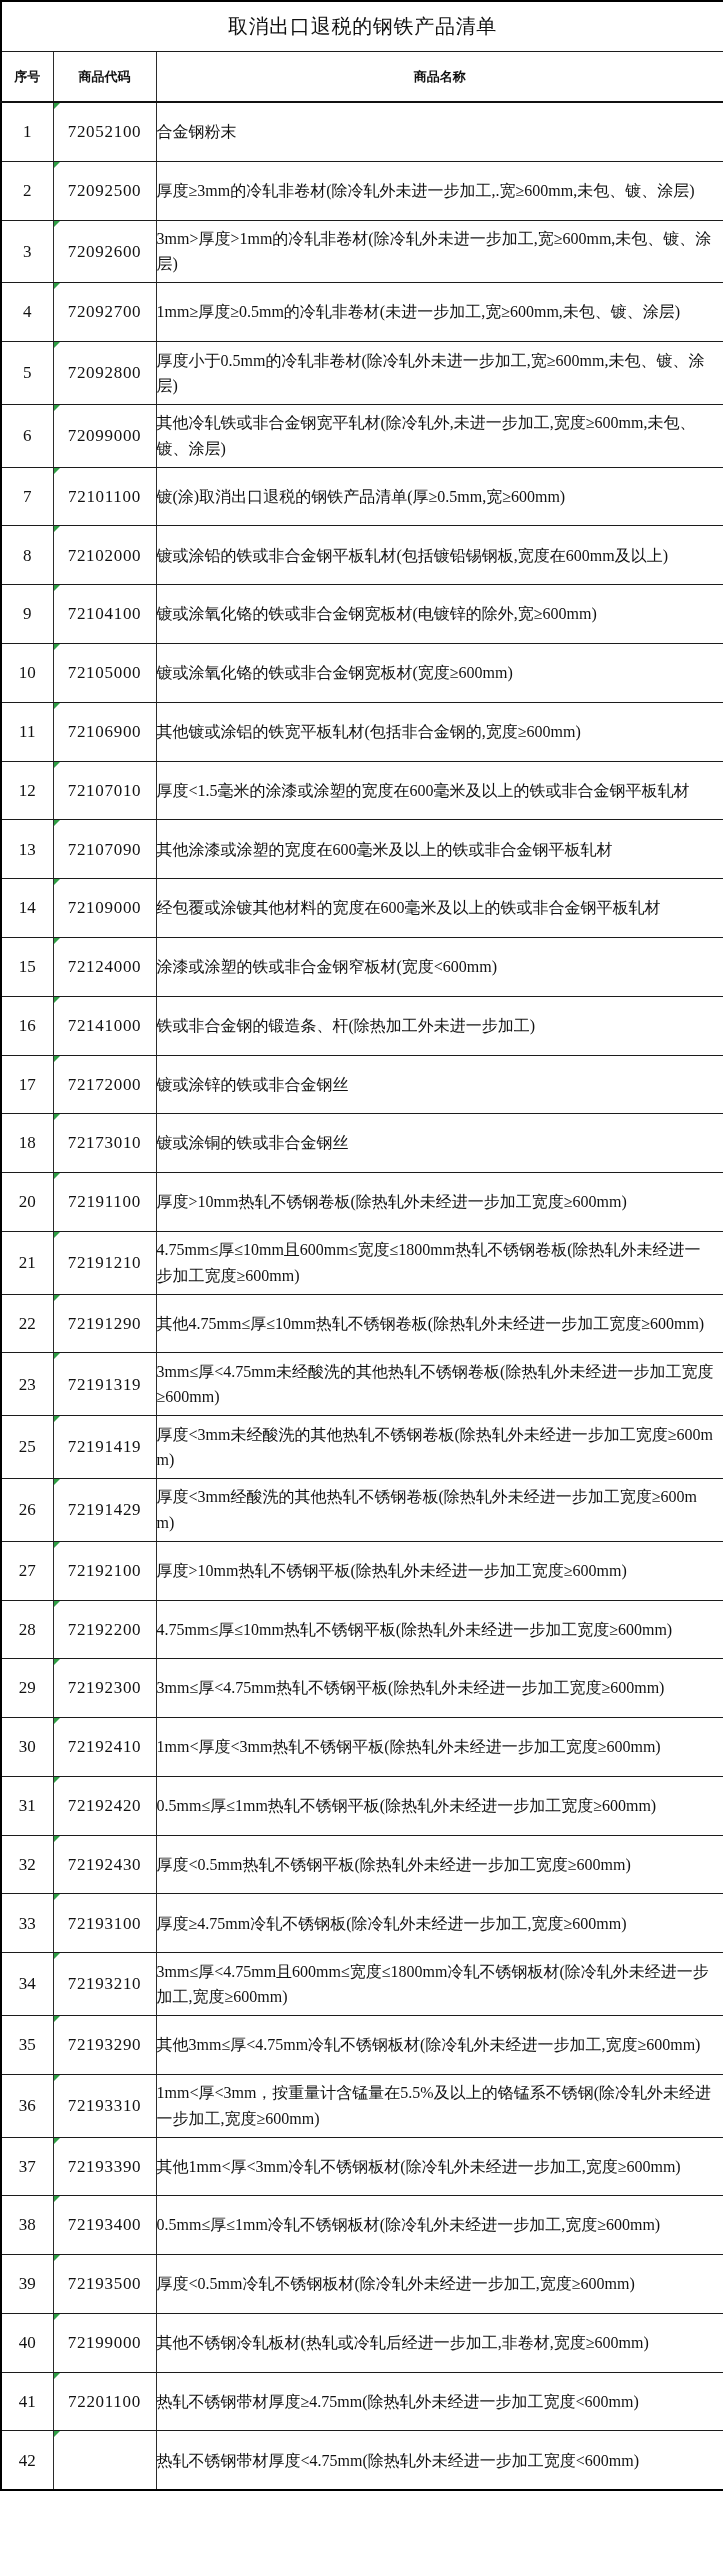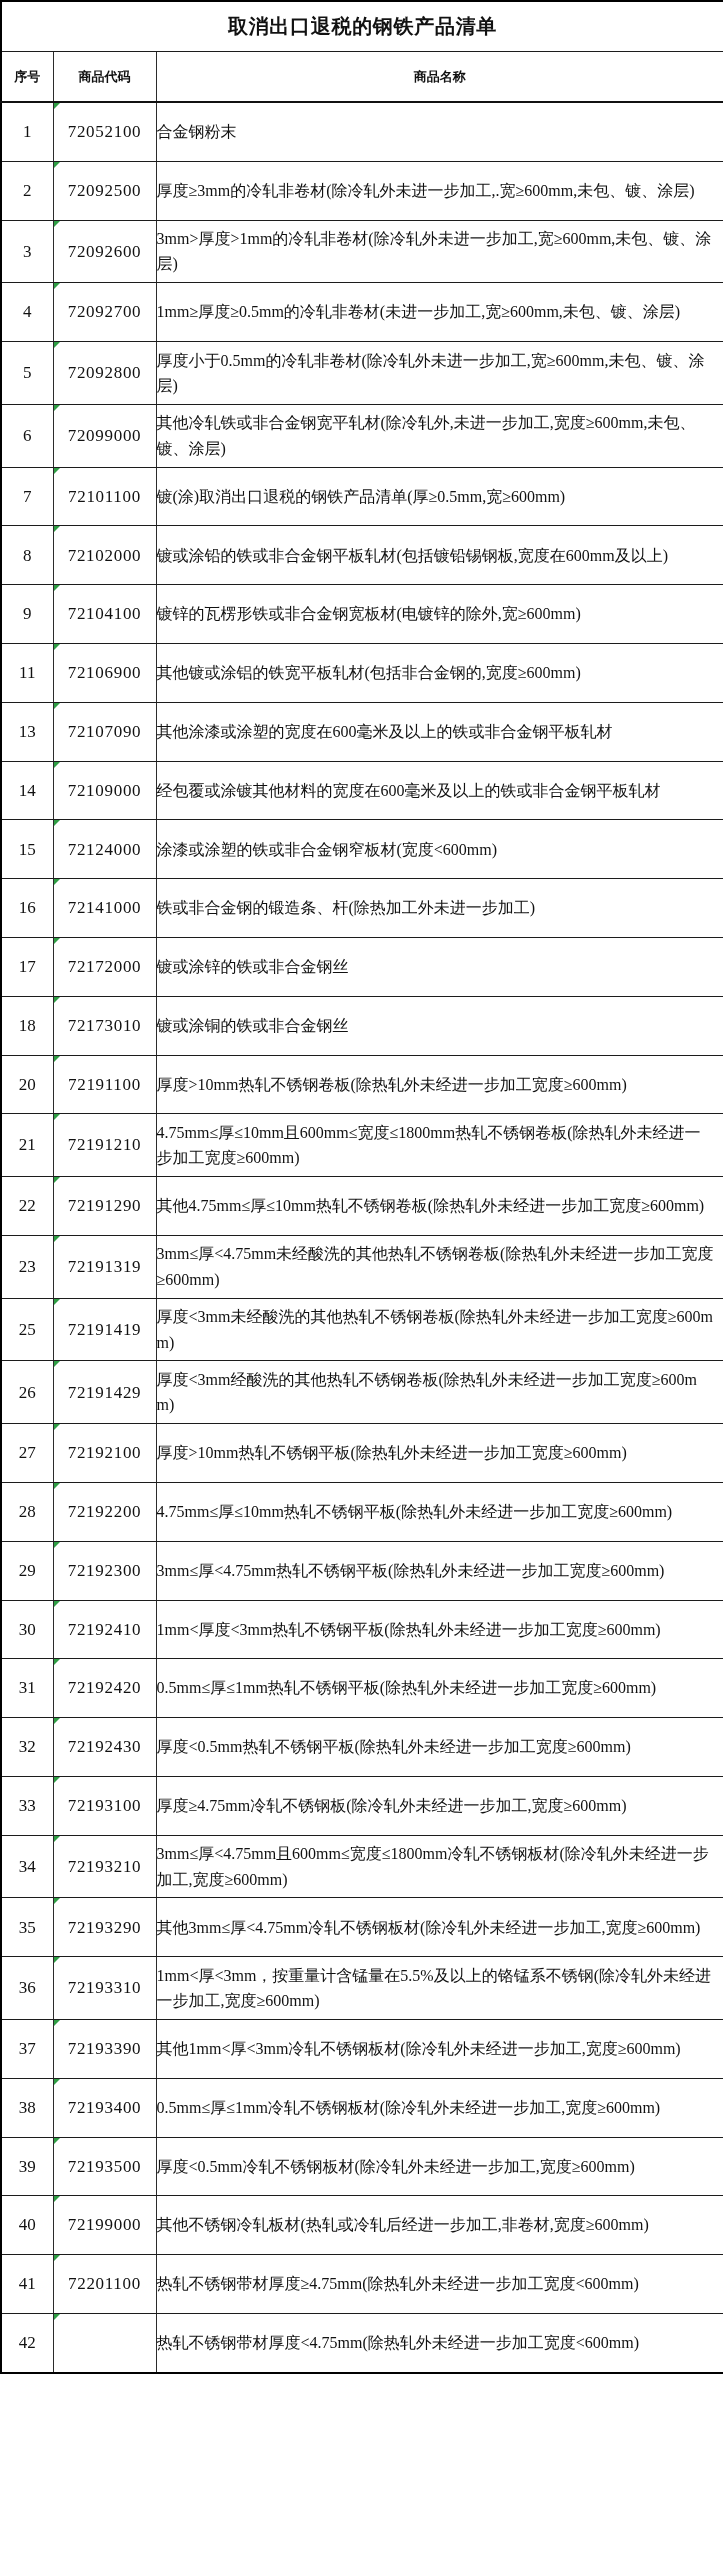--- a/index.html
+++ b/index.html
@@ -15,21 +15,21 @@
   col.c1{width:52px;}
   col.c2{width:103px;}
   col.c3{width:568px;}
   .grid th,.grid td{
     border-left:1.3px solid #2b2b2b;border-right:1.3px solid #2b2b2b;
     border-top:1.3px solid #1c1c1c;border-bottom:1.3px solid #1c1c1c;
     vertical-align:middle;word-break:break-all;
   }
   tr.title-row th{
     height:47px;border-left:none;border-right:none;
-    font-size:20px;font-weight:bold;text-align:center;letter-spacing:0.7px;
+    font-size:20px;font-weight:normal;text-align:center;letter-spacing:0.7px;
   }
   tr.header-row th{
     height:47px;font-size:13px;font-weight:bold;text-align:center;
     border-bottom:2px solid #111;
   }
   tbody td{height:47px;font-size:16px;line-height:25.5px;padding:5.4px 0;}
   td.c-idx{text-align:center;font-size:17px;}
   td.c-code{text-align:center;font-size:17px;letter-spacing:0.7px;position:relative;}
   td.c-name{text-align:left;padding-left:0;padding-right:9.4px;}
   .tri{
@@ -102,30 +102,40 @@
 
   <tr>
     <td class="c-idx">8</td>
     <td class="c-code"><span class="tri"></span><span class="code-text">72102000</span></td>
     <td class="c-name">镀或涂铅的铁或非合金钢平板轧材(包括镀铅锡钢板,宽度在600mm及以上)</td>
   </tr>
 
   <tr>
     <td class="c-idx">9</td>
     <td class="c-code"><span class="tri"></span><span class="code-text">72104100</span></td>
-    <td class="c-name">镀锌的瓦楞形铁或非合金钢宽板材(电镀锌的除外,宽≥600mm)</td>
-  </tr>
-
+    <td class="c-name">镀或涂氧化铬的铁或非合金钢宽板材(电镀锌的除外,宽≥600mm)</td>
+  </tr>
+
+  <tr>
+    <td class="c-idx">10</td>
+    <td class="c-code"><span class="tri"></span><span class="code-text">72105000</span></td>
+    <td class="c-name">镀或涂氧化铬的铁或非合金钢宽板材(宽度≥600mm)</td>
+  </tr>
 
   <tr>
     <td class="c-idx">11</td>
     <td class="c-code"><span class="tri"></span><span class="code-text">72106900</span></td>
     <td class="c-name">其他镀或涂铝的铁宽平板轧材(包括非合金钢的,宽度≥600mm)</td>
   </tr>
 
+  <tr>
+    <td class="c-idx">12</td>
+    <td class="c-code"><span class="tri"></span><span class="code-text">72107010</span></td>
+    <td class="c-name">厚度&lt;1.5毫米的涂漆或涂塑的宽度在600毫米及以上的铁或非合金钢平板轧材</td>
+  </tr>
 
   <tr>
     <td class="c-idx">13</td>
     <td class="c-code"><span class="tri"></span><span class="code-text">72107090</span></td>
     <td class="c-name">其他涂漆或涂塑的宽度在600毫米及以上的铁或非合金钢平板轧材</td>
   </tr>
 
   <tr>
     <td class="c-idx">14</td>
     <td class="c-code"><span class="tri"></span><span class="code-text">72109000</span></td>

